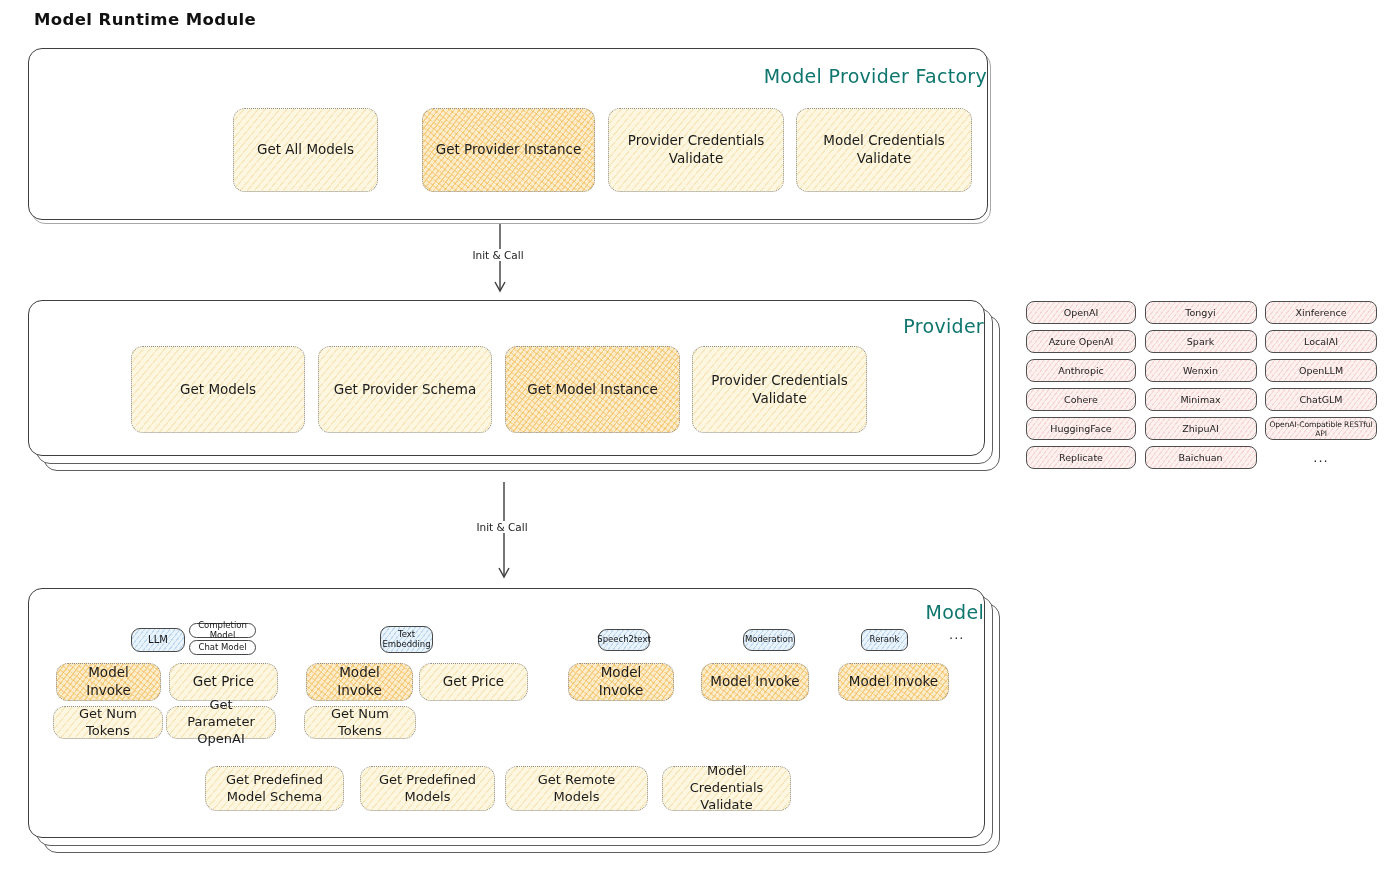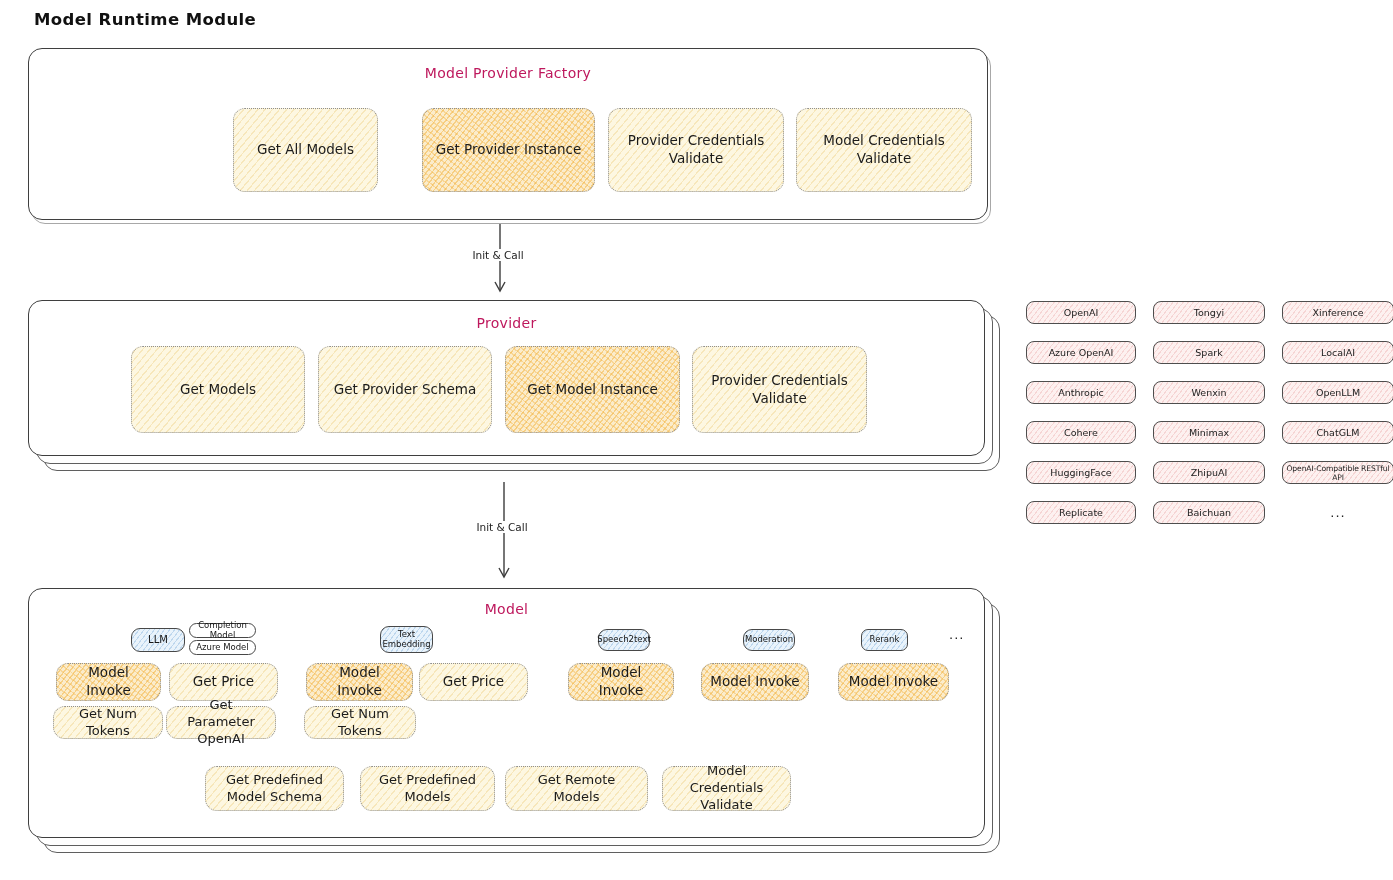--- a/index.html
+++ b/index.html
@@ -5,38 +5,38 @@
   * { margin:0; padding:0; box-sizing:border-box; }
   html,body { background:#ffffff; }
   body { font-family:"DejaVu Sans","Liberation Sans",sans-serif; color:#1d1d1d; }
   #canvas { position:relative; width:1393px; height:880px; background:#ffffff; overflow:hidden; }
 
   .page-title { position:absolute; left:34px; top:10px; font-size:16.5px; font-weight:600; letter-spacing:.4px; color:#111; }
 
   .panel { position:absolute; background:#fff; border:1.5px solid #3f3f3f; border-radius:14px; }
   .stack { position:absolute; background:#fff; border:1.4px solid #5f5f5f; border-radius:14px; }
   .stack.light { border-color:#a8a8a8; }
-  .panel-title { position:absolute; top:16px; left:0; width:100%; text-align:center; font-size:14px; letter-spacing:.3px; color:#be185d; }
+  .panel-title { position:absolute; top:16px; left:0; width:100%; text-align:right; font-size:19px; letter-spacing:.3px; color:#0f766e; }
 
   .btn { position:absolute; display:flex; align-items:center; justify-content:center; text-align:center;
          border:1.6px dotted #8f8f8f; border-radius:12px; font-size:13.5px; line-height:1.3; padding:2px 8px; color:#1b1b1b; }
   .yellow { background-color:#fdf7e1;
             background-image:repeating-linear-gradient(-50deg, rgba(233,196,106,.33) 0 1.2px, transparent 1.2px 5.5px); }
   .orange { background-color:#fbeccb;
             background-image:repeating-linear-gradient(-52deg, rgba(242,178,62,.5) 0 1.2px, transparent 1.2px 4.2px),
                              repeating-linear-gradient(38deg, rgba(242,178,62,.38) 0 1.2px, transparent 1.2px 5px); }
 
   .tag { position:absolute; display:flex; align-items:center; justify-content:center; text-align:center;
          border:1.3px solid #474747; border-radius:9px; font-size:8.5px; line-height:1.15; color:#161616; }
   .tag-blue { background-color:#e9f3fb;
               background-image:repeating-linear-gradient(-52deg, rgba(126,174,219,.4) 0 1px, transparent 1px 4px); }
   .tag-white { background:#ffffff; }
 
   .chip-grid { position:absolute; left:1026px; top:301px; display:grid;
-               grid-template-columns:110px 112px 112px; column-gap:8.5px; grid-auto-rows:23px; row-gap:6px;gap:17px; }
+               grid-template-columns:110px 112px 112px; column-gap:8.5px; grid-auto-rows:23px; row-gap:6px; }
   .chip { display:flex; align-items:center; justify-content:center; text-align:center;
           border:1.3px solid #4e4e4e; border-radius:8px; font-size:9.5px; color:#222;
           background-color:#fdf1f0;
           background-image:repeating-linear-gradient(-52deg, rgba(231,156,156,.33) 0 1px, transparent 1px 4px); }
   .chip-small { font-size:7.6px; letter-spacing:-.1px; }
   .grid-ellipsis { display:flex; align-items:center; justify-content:center; font-size:13px; letter-spacing:1px; border:none; background:none; }
 
   .arrow { position:absolute; }
   .arrow-label { position:absolute; text-align:center; font-size:10.5px; background:#fff; padding:0 2px; color:#222; }
 
@@ -101,21 +101,21 @@
   </svg>
   <div class="arrow-label" style="left:460px;top:521px;width:84px;">Init &amp; Call</div>
 
   <div class="stack" style="left:43px;top:603px;width:957px;height:250px;"></div>
   <div class="stack" style="left:36px;top:596px;width:957px;height:250px;"></div>
   <div class="panel" style="left:28px;top:588px;width:957px;height:250px;">
     <div class="panel-title" style="top:12px;">Model</div>
 
     <div class="tag tag-blue" style="left:102px;top:39px;width:54px;height:24px;font-size:10px;">LLM</div>
     <div class="tag tag-white" style="left:160px;top:34px;width:67px;height:15px;">Completion Model</div>
-    <div class="tag tag-white" style="left:160px;top:51px;width:67px;height:15px;">Azure Model</div>
+    <div class="tag tag-white" style="left:160px;top:51px;width:67px;height:15px;">Chat Model</div>
     <div class="tag tag-blue" style="left:351px;top:37px;width:53px;height:27px;padding:1px 6px;">Text Embedding</div>
     <div class="tag tag-blue" style="left:569px;top:40px;width:52px;height:22px;">Speech2text</div>
     <div class="tag tag-blue" style="left:714px;top:40px;width:52px;height:22px;">Moderation</div>
     <div class="tag tag-blue" style="left:832px;top:40px;width:47px;height:22px;border-radius:7px;">Rerank</div>
     <div class="ellipsis-text" style="left:920px;top:38px;">...</div>
 
     <div class="btn orange" style="left:27px;top:74px;width:105px;height:38px;">Model Invoke</div>
     <div class="btn yellow" style="left:140px;top:74px;width:109px;height:38px;">Get Price</div>
     <div class="btn orange" style="left:277px;top:74px;width:107px;height:38px;">Model Invoke</div>
     <div class="btn yellow" style="left:390px;top:74px;width:109px;height:38px;">Get Price</div>

